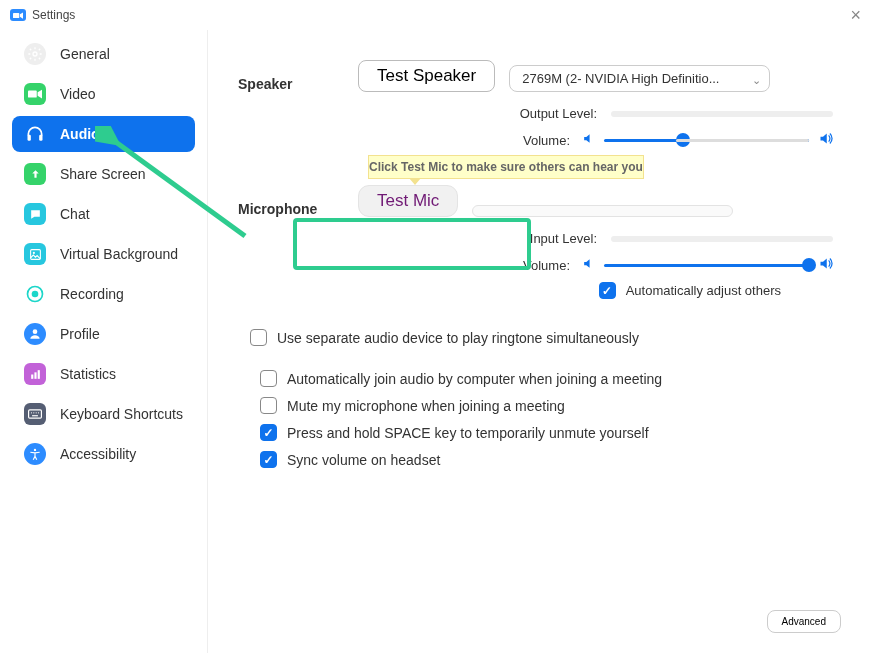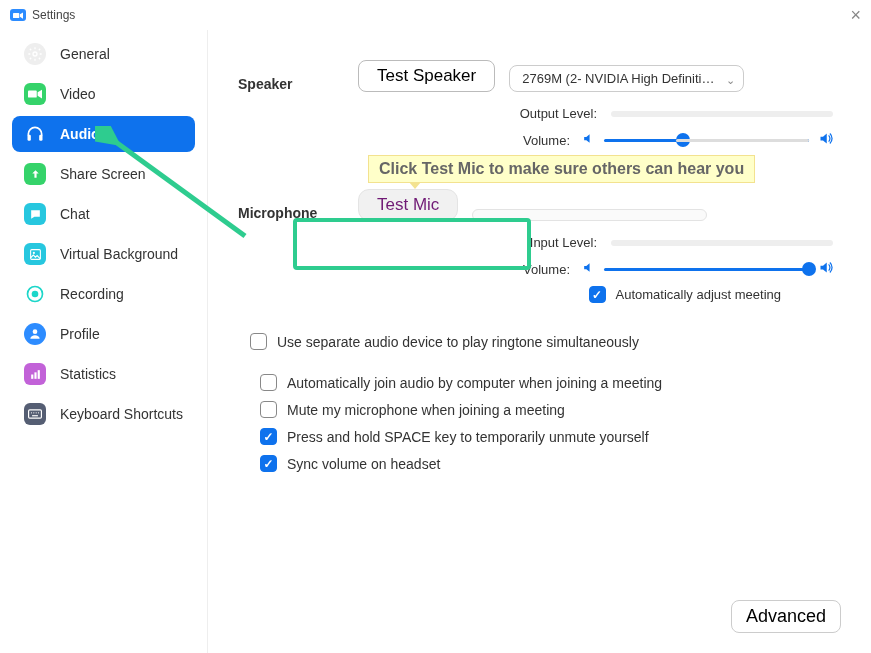--- a/index.html
+++ b/index.html
@@ -64,21 +64,21 @@
   font-size: 17px;
   margin-right: 14px;
   cursor: pointer;
 }
 .btn.disabled { background: #f1f1f1; color: #701a75; border-color: #e4e4e4; cursor: default; border-radius: 11px; }
 .select {
   border: 1px solid #ccc;
   border-radius: 8px;
   padding: 5px 26px 5px 12px;
   font-size: 13px;
-  width: 235px;
+  width: 261px;
   background: #fff;
   position: relative;
   white-space: nowrap; overflow: hidden; text-overflow: ellipsis;
   cursor: pointer;
 }
 .select .chev { position: absolute; right: 8px; top: 8px; color: #888; font-size: 11px; }
 .select.empty { background: #fafafa; border-color: #e3e3e3; }
 
 .level-row { display: flex; align-items: center; justify-content: flex-end; margin: 12px 0 10px 0; padding-right: 8px; }
 .level-label { font-size: 13px; margin-right: 14px; }
@@ -87,22 +87,22 @@
 .vol-row { display: flex; align-items: center; justify-content: flex-end; margin: 8px 0 6px 0; padding-right: 8px; }
 .vol-label { font-size: 13px; margin-right: 10px; }
 .vol-ico { color: #0e72ed; width: 16px; text-align: center; }
 .slider { width: 205px; height: 3px; background: #0e72ed; border-radius: 2px; position: relative; margin: 0 8px; }
 .slider.gray-tail::after { content:""; position:absolute; right:0; top:0; height:3px; background:#ddd; border-radius:2px; }
 .slider .thumb { width: 14px; height: 14px; background: #0e72ed; border-radius: 50%; position: absolute; top: -6px; }
 
 .tooltip {
   background: #ffffc9;
   border: 1px solid #f3e28f;
-  padding: 4px 10px;
-  font-size: 16px;
+  padding: 4px 0;
+  font-size: 12px;
   font-weight: 600;
   color: #666;
   position: relative;
   margin: 2px 0 4px 130px;
   width: fit-content;
 }
 .tooltip::after {
   content: "";
   position: absolute; bottom: -7px; left: 40px;
   border-left: 6px solid transparent; border-right: 6px solid transparent;
@@ -115,21 +115,21 @@
   width: 17px; height: 17px; border-radius: 4px; border: 1.5px solid #888;
   display: flex; align-items: center; justify-content: center;
   cursor: pointer; flex-shrink: 0;
 }
 .cb.checked { background: #0e72ed; border-color: #0e72ed; color: #fff; }
 .cb.checked::after { content: "✓"; font-size: 12px; font-weight: 700; }
 
 .advanced {
   position: absolute; right: 30px; bottom: 20px;
   border: 1px solid #ccc; border-radius: 8px;
-  padding: 5px 14px; font-size: 18px; background: #fff; cursor: pointer;
+  padding: 5px 14px; font-size: 10px; background: #fff; cursor: pointer;
 }
 
 
 .ann-arrow { position: absolute; pointer-events: none; z-index: 50; }
 .ann-box {
   position: absolute; border: 4px solid #2ecc8f; border-radius: 4px;
   pointer-events: none; z-index: 49;
 }
 </style>
 </head>
@@ -249,20 +249,29 @@
             <circle cx="6" cy="6" r="1" fill="#fff"></circle>
             <circle cx="10" cy="6" r="1" fill="#fff"></circle>
             <circle cx="14" cy="6" r="1" fill="#fff"></circle>
             <circle cx="18" cy="6" r="1" fill="#fff"></circle>
             <rect x="7" y="10" width="10" height="2" fill="#fff"></rect>
           </svg>
       </span>
       <span>Keyboard Shortcuts</span>
     </div>
 
+    <div class="side-item">
+      <span class="side-ico" style="background:#2d8cff;border-radius:50%;">
+        <svg width="14" height="14" viewBox="0 0 24 24">
+            <circle cx="12" cy="5" r="2" fill="#fff"></circle>
+            <path d="M4 9l8 1 8-1M12 10v6M9 22l3-6 3 6" stroke="#fff" stroke-width="2" fill="none"></path>
+          </svg>
+      </span>
+      <span>Accessibility</span>
+    </div>
 
   </div>
 
   <div class="content">
 
     <div class="row">
       <div class="section-label">Speaker</div>
       <button class="btn">Test Speaker</button>
       <div class="select">
         <span>2769M (2- NVIDIA High Definitio...</span>
@@ -323,21 +332,21 @@
       <span class="vol-ico">
         <svg width="15" height="15" viewBox="0 0 24 24">
             <path d="M4 9v6h4l6 5V4L8 9H4z" fill="#0e72ed"></path>
             <path d="M17 7a7 7 0 0 1 0 10M19 4a11 11 0 0 1 0 16" stroke="#0e72ed" stroke-width="2" fill="none"></path>
           </svg>
       </span>
     </div>
 
     <div class="vol-row" style="justify-content:flex-end;padding-right:60px;">
       <span class="cb checked"></span>
-      <span style="margin-left:10px;">Automatically adjust meeting</span>
+      <span style="margin-left:10px;">Automatically adjust others</span>
     </div>
 
     <div style="height:14px;"></div>
 
     <div class="checkbox-row">
       <span class="cb"></span>
       <span>Use separate audio device to play ringtone simultaneously</span>
     </div>
 
     <div style="height:4px;"></div>

